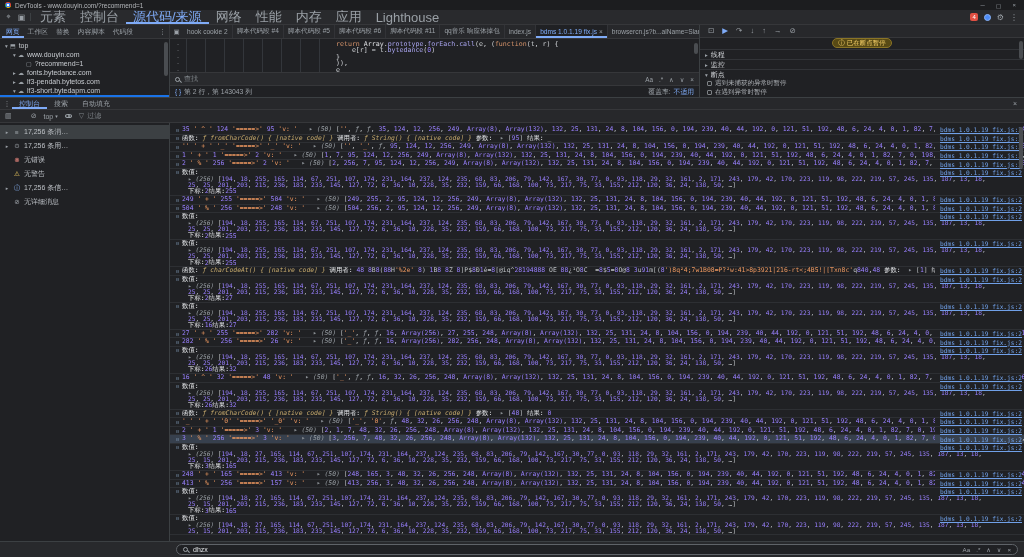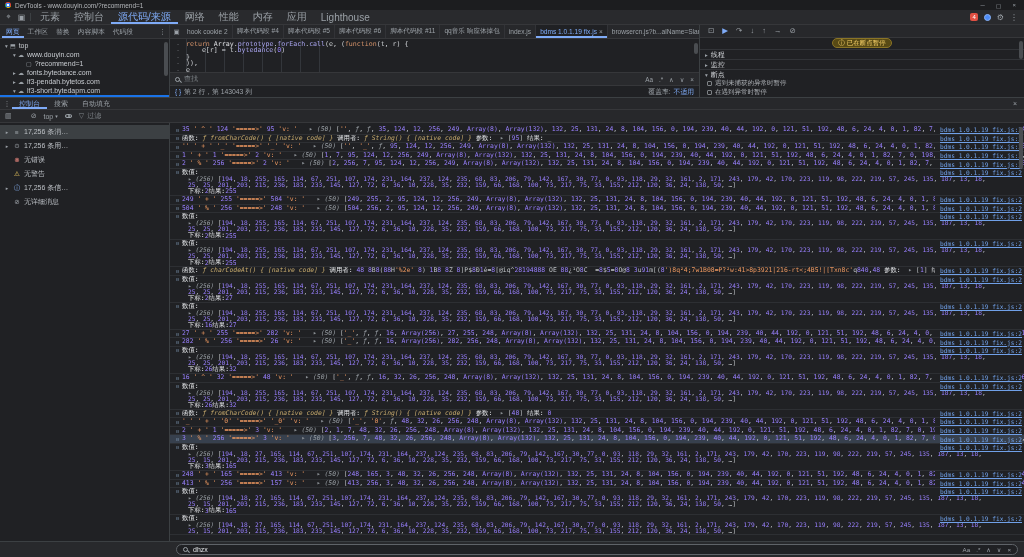--- a/index.html
+++ b/index.html
@@ -11,21 +11,21 @@
 .chrome-logo{width:6px;height:6px;border-radius:50%;flex:none;
  background:radial-gradient(circle at 50% 50%,#fff 0 1px,#4285f4 1px 2.4px,rgba(0,0,0,0) 2.4px),conic-gradient(#ea4335 0 30%,#fbbc05 30% 55%,#34a853 55% 80%,#ea4335 80% 100%)}
 .titlebar .title{font-size:6.5px;color:#b4b7bb;white-space:nowrap}
 .win{margin-left:auto;display:flex;gap:11px;font-size:6px;color:#9aa0a6;padding-right:3px;align-items:center}
 
 
 .dt-row{height:15px;background:#292a2d;border-bottom:1px solid #36373a;display:flex;align-items:stretch;padding-left:2px}
 .tb-ico{width:13px;display:flex;align-items:center;justify-content:center;color:#9aa0a6;font-size:8px;flex:none}
 .vsep{width:1px;background:#3c4043;margin:3px 2px;flex:none}
 .dt-tabs{display:flex}
-.dt-tab{padding:0 7px;font-size:10px;display:flex;align-items:center;color:#9aa0a6;white-space:nowrap}
+.dt-tab{padding:0 7px;font-size:13px;display:flex;align-items:center;color:#9aa0a6;white-space:nowrap}
 .dt-tab.active{color:#7fabf7;box-shadow:inset 0 -2px 0 #7fabf7}
 .dt-right{margin-left:auto;display:flex;align-items:center;gap:6px;padding-right:6px}
 .err-badge{background:#e05043;color:#fff;font-size:6px;border-radius:2px;padding:0 2px;height:8px;display:flex;align-items:center}
 .blue-dot{width:7px;height:7px;border-radius:50%;background:#4e8cf7;border:1px solid #8ab4f8}
 .dt-right .gi{color:#9aa0a6;font-size:8px}
 
 
 .upper{height:72px;display:flex}
 .upper-left{width:700px;border-right:1px solid #3c4043;display:flex;flex-direction:column;min-width:0}
 .src-row{height:14px;background:#27282b;border-bottom:1px solid #36373a;display:flex;min-width:0}
@@ -48,21 +48,21 @@
 .tree-row.selected{background:#1a73e8;color:#fff}
 .tree-row.selected .arr,.tree-row.selected .tree-ico{color:#fff}
 .tree-scroll{position:absolute;right:1px;top:3px;width:4px;height:34px;background:#4a4d51;border-radius:2px}
 
 
 .editor{flex:1;display:flex;flex-direction:column;min-width:0;position:relative}
 .code{height:33px;position:relative;overflow:hidden;font-family:"DejaVu Sans Mono",monospace;font-size:6.6px;line-height:6.4px;padding-top:2px}
 .guides{position:absolute;left:16px;top:0;bottom:0;width:150px;background:repeating-linear-gradient(to right,#33363b 0 1px,rgba(0,0,0,0) 1px 19px)}
 .code-line{display:flex;white-space:pre;position:relative}
 .gutter{width:16px;color:#6d7176;text-align:center;flex:none;font-size:6px}
-.code-body{}
+.code-body{padding-left:150px}
 .c-kw{color:#d5936a}.c-pr{color:#a8a4ee}.c-id{color:#e0e2e6}.c-pl{color:#ced1d5}.c-num{color:#9980ff}
 .ed-scroll{position:absolute;right:1px;top:4px;width:4px;height:11px;background:#4a4d51;border-radius:2px}
 .findbar{height:13px;background:#292a2d;border-top:1px solid #36373a;display:flex;align-items:center;padding:0 5px;gap:4px}
 .mag{width:5px;height:5px;border:1px solid #9aa0a6;border-radius:50%;position:relative;flex:none}
 .mag::after{content:"";position:absolute;width:3px;height:1px;background:#9aa0a6;right:-3px;bottom:-1px;transform:rotate(45deg)}
 .find-ph{font-size:7px;color:#80868b}
 .find-icons{margin-left:auto;display:flex;gap:6px;font-size:6.3px;color:#9aa0a6;align-items:center}
 .statusbar{height:12px;border-top:1px solid #36373a;display:flex;align-items:center;padding:0 5px;font-size:6.8px;color:#9aa0a6;gap:3px}
 .curly{color:#7fabf7;font-size:6.4px}
 .cov{margin-left:auto;display:flex;gap:3px}

